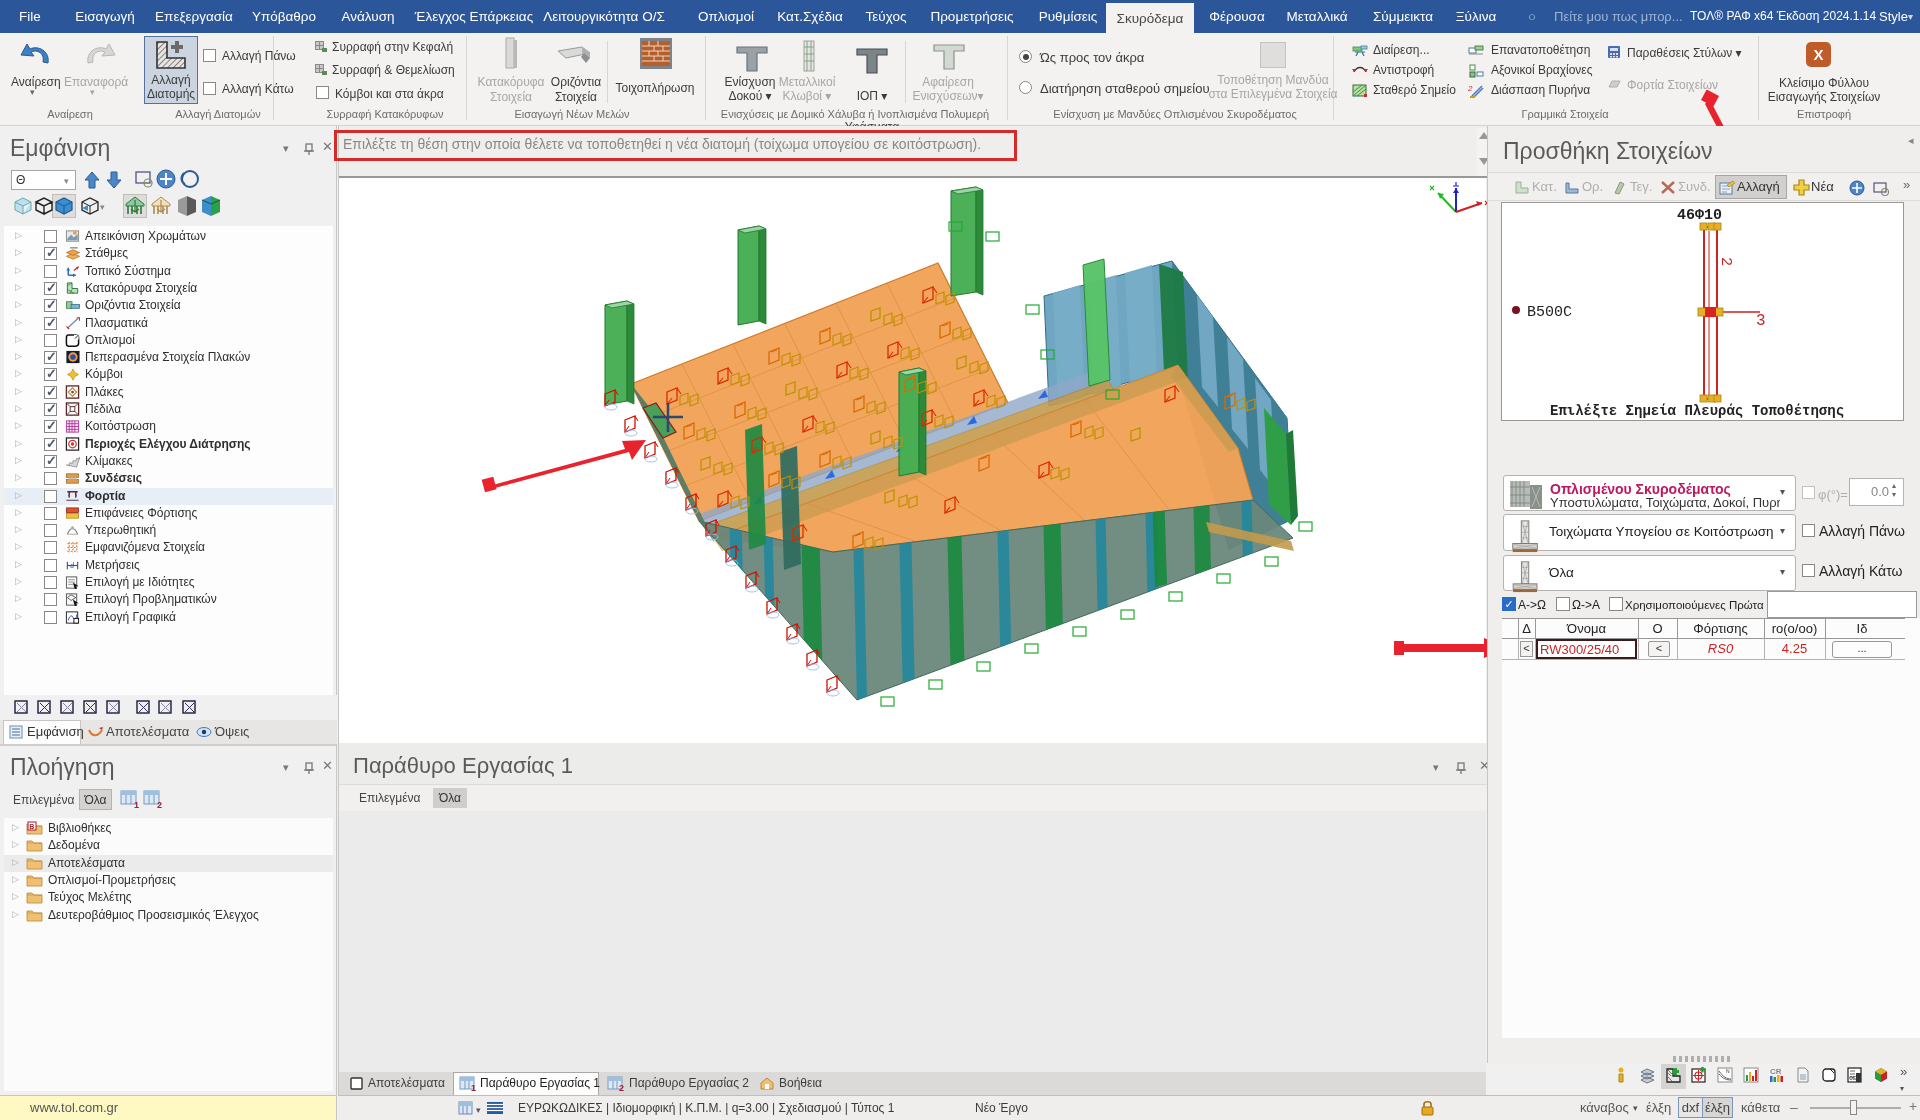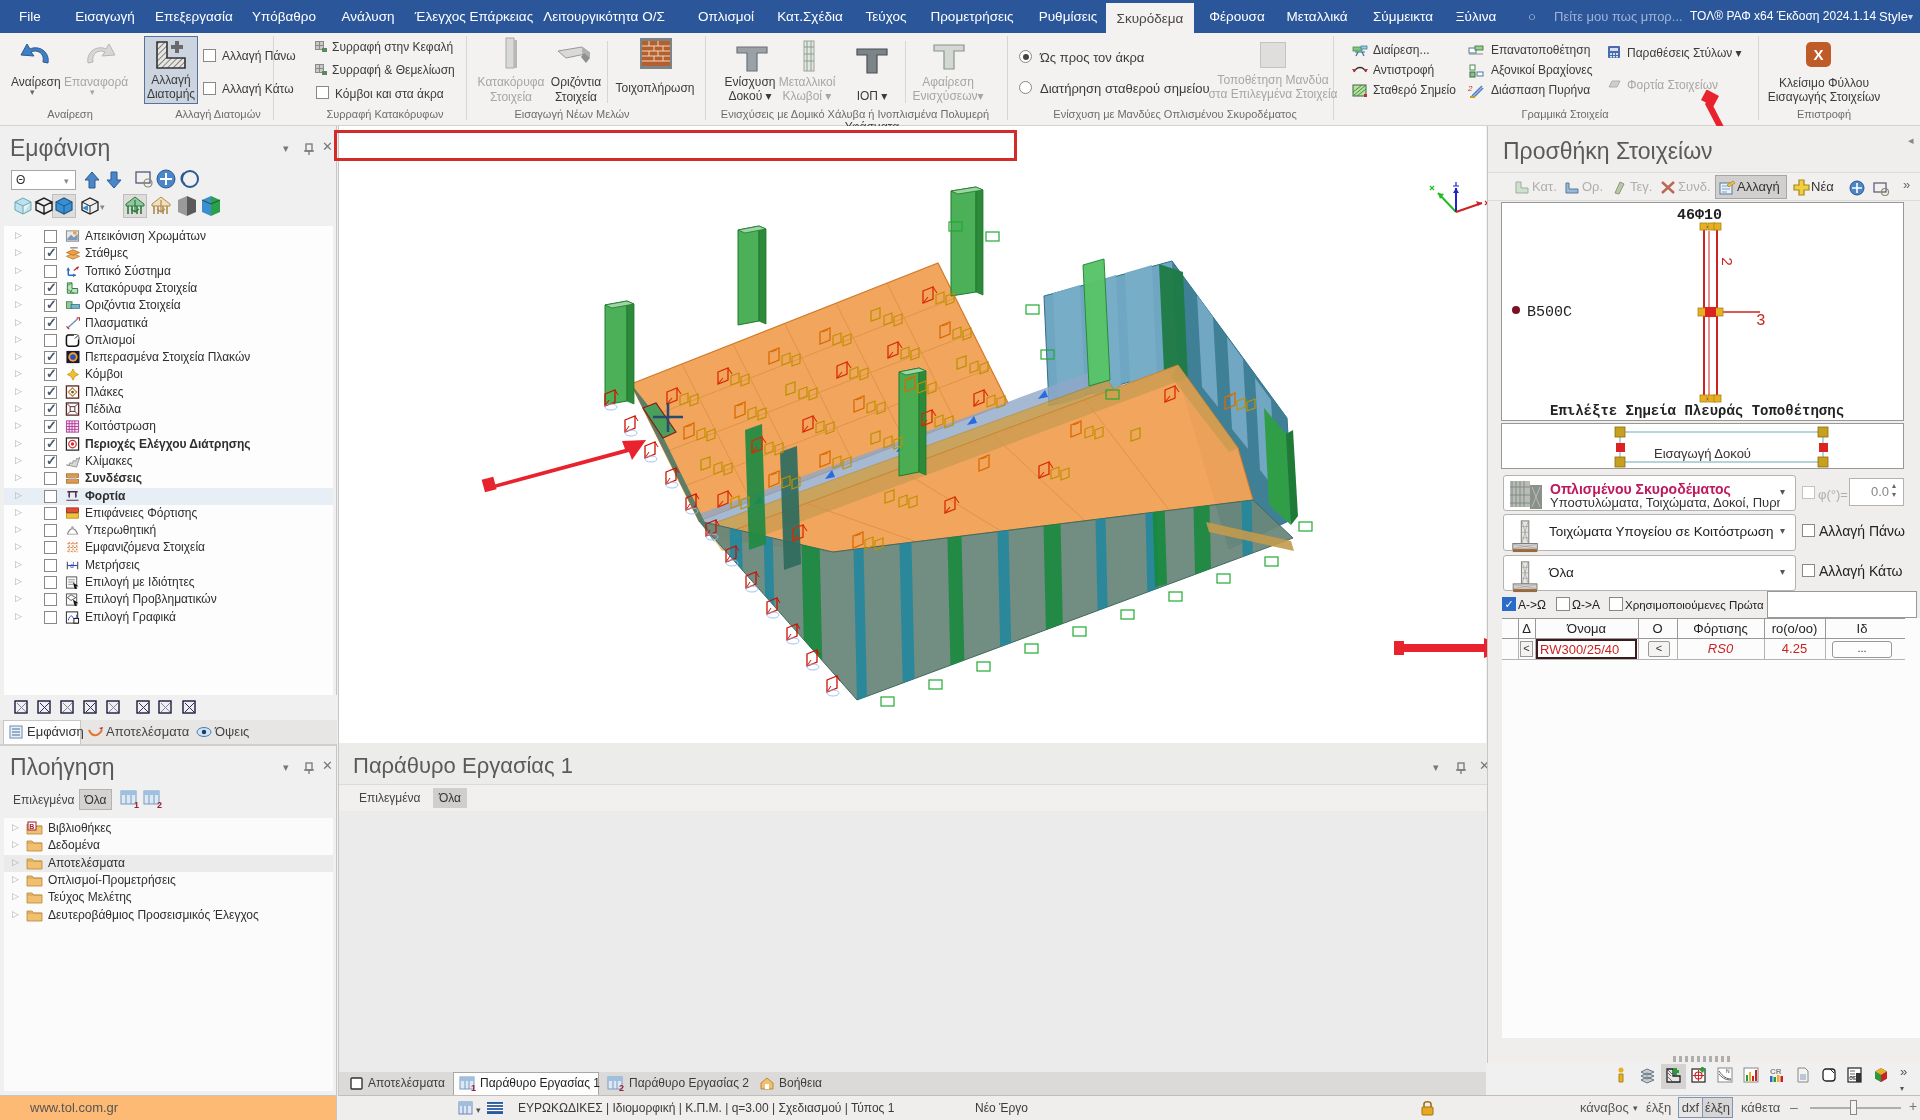--- a/index.html
+++ b/index.html
@@ -681,24 +681,30 @@
 <div class="tree-row" style="top:88.5px;height:17px;">
 <div class="exp" style="left:8px;">▷</div>
 <svg class="abs" style="left:22px;top:1px;" width="17" height="15" viewBox="0 0 17 15">
 <path d="M1 3 L6 3 L8 5 L16 5 L16 13 L1 13 Z" fill="#f0c070" stroke="#b8893a" stroke-width="0.8"></path>
 <path d="M1 5 L16 5" stroke="#b8893a" stroke-width="0.6"></path>
         </svg>
 <div class="tlabel" style="left:44px;">Δευτεροβάθμιος Προσεισμικός Έλεγχος</div>
 </div>
 </div>
 </div>
-<div class="abs" style="left:0;top:1095px;width:337px;height:25px;background:#fdba74;border-top:1px solid #c8c6c4;border-right:1px solid #c8c6c4;">
+<div class="abs" style="left:0;top:1095px;width:337px;height:25px;background:#fef9c3;border-top:1px solid #c8c6c4;border-right:1px solid #c8c6c4;">
 <div class="abs" style="left:30px;top:4px;font-size:13px;color:#555;">www.tol.com.gr</div>
   </div>
 <div class="abs" style="left:338px;top:126px;width:1148px;height:619px;background:#fff;border-left:1px solid #c8c6c4;">
+<div class="abs" style="left:0;top:0;width:1148px;height:52px;background:#f0eeec;border-bottom:2px solid #9a9896;">
+<div class="abs" style="left:4px;top:10px;font-size:14px;color:#8a8886;">Επιλέξτε τη θέση στην οποία θέλετε να τοποθετηθεί η νέα διατομή (τοίχωμα υπογείου σε κοιτόστρωση).</div>
+<div class="abs" style="left:1138px;top:2px;width:12px;height:48px;background:#f5f3f1;"></div>
+<div class="abs" style="left:1140px;top:6px;width:0;height:0;border-left:5px solid transparent;border-right:5px solid transparent;border-bottom:7px solid #9a9896;"></div>
+<div class="abs" style="left:1140px;top:32px;width:0;height:0;border-left:5px solid transparent;border-right:5px solid transparent;border-top:7px solid #9a9896;"></div>
+</div>
 <svg class="abs" style="left:0;top:52px;" width="1148" height="565" viewBox="338 178 1148 565">
       <defs>
 <clipPath id="wallclip">
           <polygon points="698,521 832,552 1252,500 1292,538 856,700"></polygon>
         </clipPath>
 <g id="flag_r">
           <path d="M0 4 L10 0 L10 12 L0 16 Z" fill="none" stroke="#d92b00" stroke-width="1.3"></path>
           <path d="M10 0 L14 6 M0 16 L5 10" stroke="#d92b00" stroke-width="1.1" fill="none"></path>
         </g>
 <g id="flag_o">
@@ -1038,36 +1044,20 @@
           <rect x="213" y="105" width="8" height="8"></rect>
         </g>
 <rect x="203" y="104" width="11" height="10" fill="#dd2222"></rect>
 <text x="224" y="58" font-family="Liberation Mono,monospace" font-size="15" fill="#cc2222" transform="rotate(90 224 54)">2</text>
 <text x="254" y="122" font-family="Liberation Mono,monospace" font-size="16" fill="#cc2222">3</text>
 <circle cx="14" cy="107" r="4" fill="#7a1020"></circle>
 <text x="25" y="113" font-family="Liberation Mono,monospace" font-size="15" fill="#222">B500C</text>
 <text x="48" y="212" font-family="Liberation Mono,monospace" font-size="14" font-weight="bold" fill="#222">Επιλέξτε Σημεία Πλευράς Τοποθέτησης</text>
 </svg>
 </div>
-<div class="abs" style="left:13px;top:297px;width:403px;height:46px;background:#fff;border:1px solid #9a9896;">
-<svg class="abs" style="left:0;top:0;" width="403" height="46" viewBox="0 0 403 46">
-<rect x="118" y="8" width="203" height="30" fill="none" stroke="#6aacac" stroke-width="1"></rect>
-<g fill="#c8a020" stroke="#8a6a10" stroke-width="0.8">
-          <rect x="113" y="3" width="10" height="10"></rect>
-          <rect x="316" y="3" width="10" height="10"></rect>
-          <rect x="113" y="33" width="10" height="10"></rect>
-          <rect x="316" y="33" width="10" height="10"></rect>
-        </g>
-<g fill="#dd2222">
-          <rect x="114" y="19" width="9" height="9"></rect>
-          <rect x="317" y="19" width="9" height="9"></rect>
-        </g>
-<text x="152" y="34" font-size="13" fill="#333" font-family="Liberation Sans,sans-serif">Εισαγωγή Δοκού</text>
-</svg>
-</div>
 <div class="abs" style="left:15px;top:349px;width:293px;height:36px;background:#fff;border:1px solid #b5b3b1;border-radius:3px;">
 <svg class="abs" style="left:4px;top:3px;" width="36" height="30" viewBox="0 0 36 30">
 <rect x="2" y="2" width="20" height="26" fill="#b8bcb8"></rect>
         <g stroke="#7a807a" stroke-width="0.8">
           <line x1="4" y1="2" x2="4" y2="28"></line>
           <line x1="8" y1="2" x2="8" y2="28"></line>
           <line x1="12" y1="2" x2="12" y2="28"></line>
           <line x1="16" y1="2" x2="16" y2="28"></line>
           <line x1="2" y1="8" x2="22" y2="8"></line>
           <line x1="2" y1="16" x2="22" y2="16"></line>

